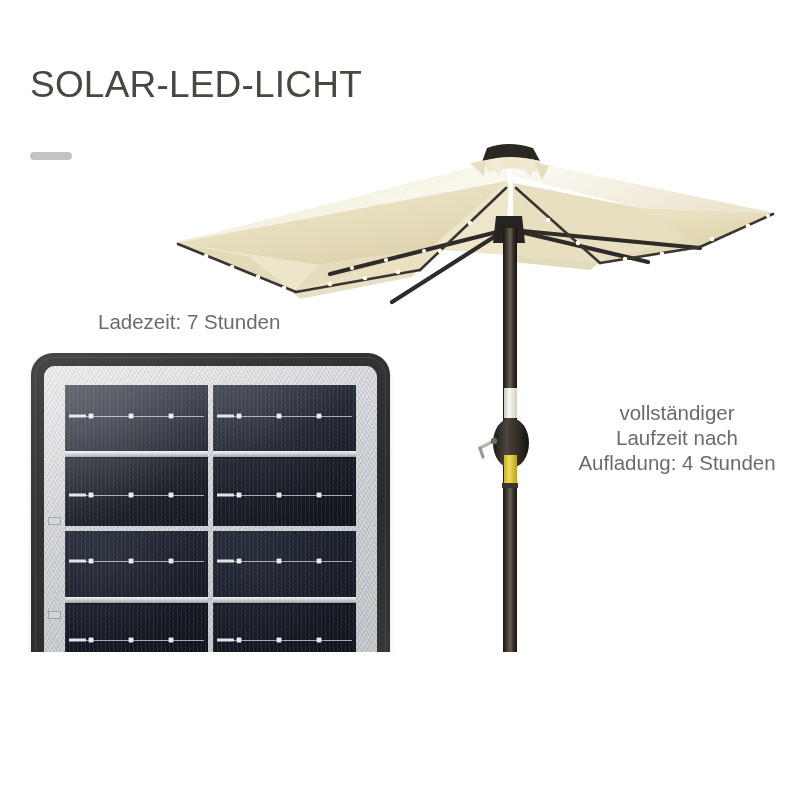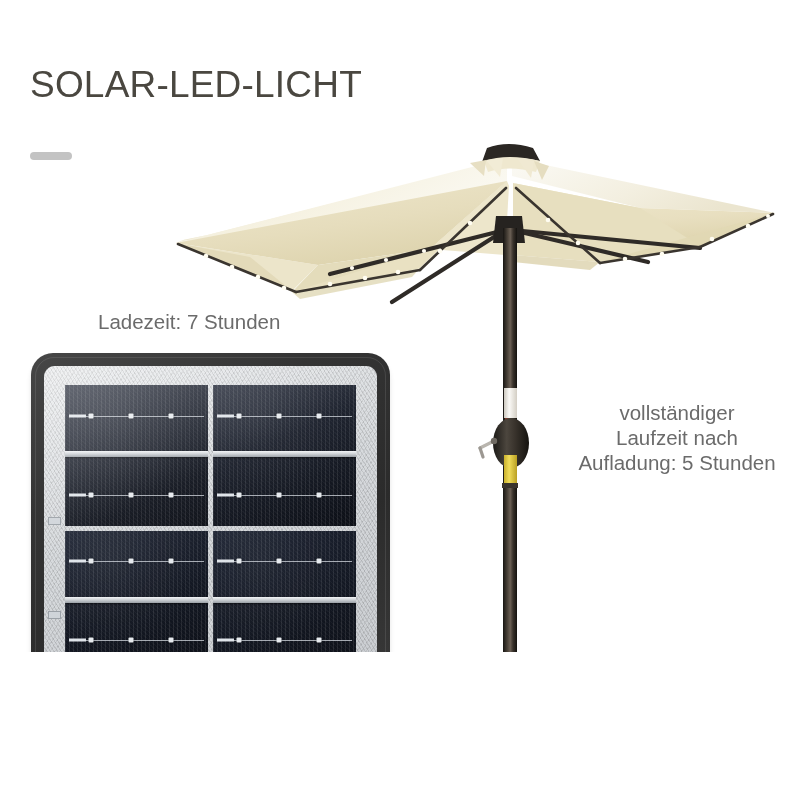--- a/index.html
+++ b/index.html
@@ -412,20 +412,20 @@
     <div class="edge-nub" style="top:262px"></div>
 
     <div class="panel-glass"></div>
   </div>
 
   <div class="caption caption-charge">Ladezeit: 7 Stunden</div>
 
   <div class="caption caption-runtime">
     <div>vollständiger</div>
     <div>Laufzeit nach</div>
-    <div>Aufladung: 5 Stunden</div>
+    <div>Aufladung: 4 Stunden</div>
   </div>
 
   <div class="foot-bar foot-bar-1"></div>
   <div class="foot-bar foot-bar-2"></div>
   <div class="foot-bar foot-bar-3"></div>
 
 </div>
 
 </body></html>

